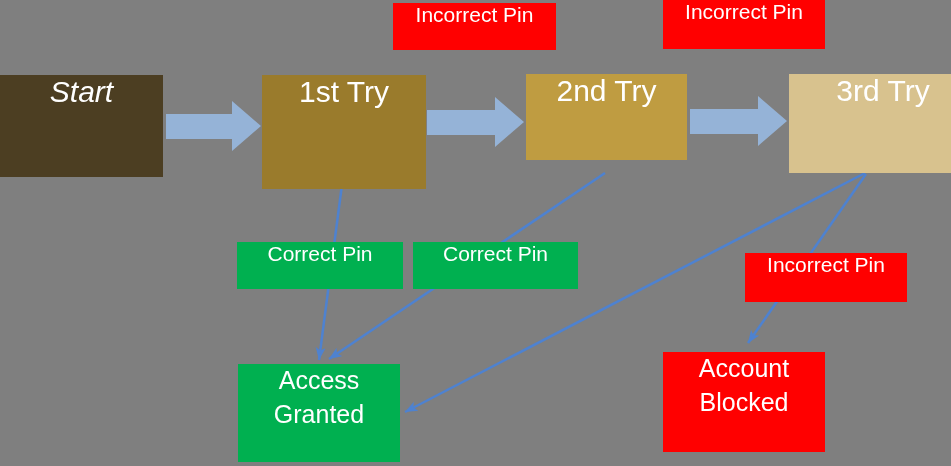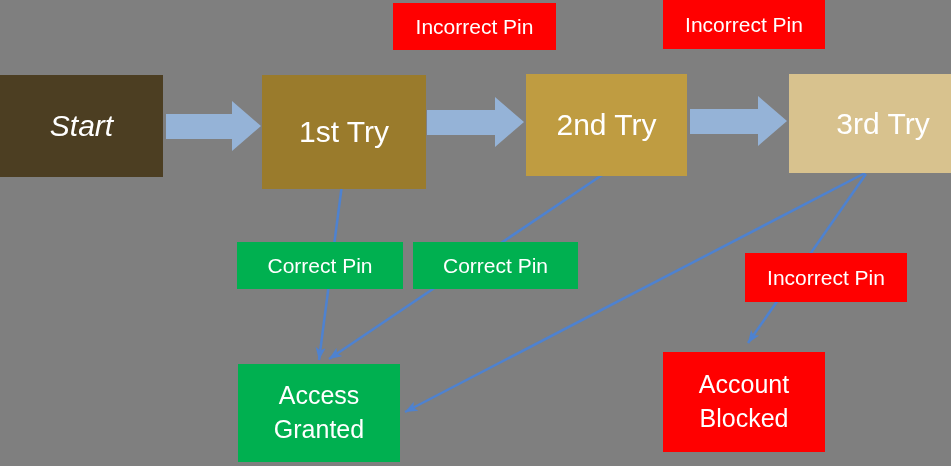--- a/index.html
+++ b/index.html
@@ -3,30 +3,30 @@
 <meta charset="utf-8">
 <style>
   html,body{margin:0;padding:0;}
   body{font-family:"Liberation Sans","DejaVu Sans",sans-serif;}
   .stage{
     position:relative;width:951px;height:466px;overflow:hidden;
     background:var(--background,#7f7f7f);
   }
   .stage svg{position:absolute;left:0;top:0;z-index:1;}
   .box{
-    position:absolute;z-index:2;display:flex;align-items:center;justify-content:center;
+    position:absolute;z-index:2;display:flex;justify-content:center;
     color:var(--text,#fff);text-align:center;box-sizing:border-box;
   }
   .node{font-size:30px;}
   .label{font-size:21px;}
   .outcome{font-size:25px;line-height:1.35;padding:0 14px;}
   
   .n-start{left:0;top:75px;width:163px;height:102px;background:var(--node-start);font-style:italic;}
   .n-try1{left:262px;top:75px;width:164px;height:114px;background:var(--node-try1);}
-  .n-try2{left:526px;top:74px;width:161px;height:102px;background:var(--node-try2);}
+  .n-try2{left:526px;top:74px;width:161px;height:86px;background:var(--node-try2);}
   .n-try3{left:789px;top:74px;width:188px;height:99px;background:var(--node-try3);}
   
   .l-inc1{left:393px;top:3px;width:163px;height:47px;background:var(--incorrect);}
   .l-inc2{left:663px;top:0;width:162px;height:49px;background:var(--incorrect);}
   .l-cor1{left:237px;top:242px;width:166px;height:47px;background:var(--correct);}
   .l-cor2{left:413px;top:242px;width:165px;height:47px;background:var(--correct);}
   .l-inc3{left:745px;top:253px;width:162px;height:49px;background:var(--incorrect);}
   
   .o-granted{left:238px;top:364px;width:162px;height:98px;background:var(--correct);}
   .o-blocked{left:663px;top:352px;width:162px;height:100px;background:var(--incorrect);}

